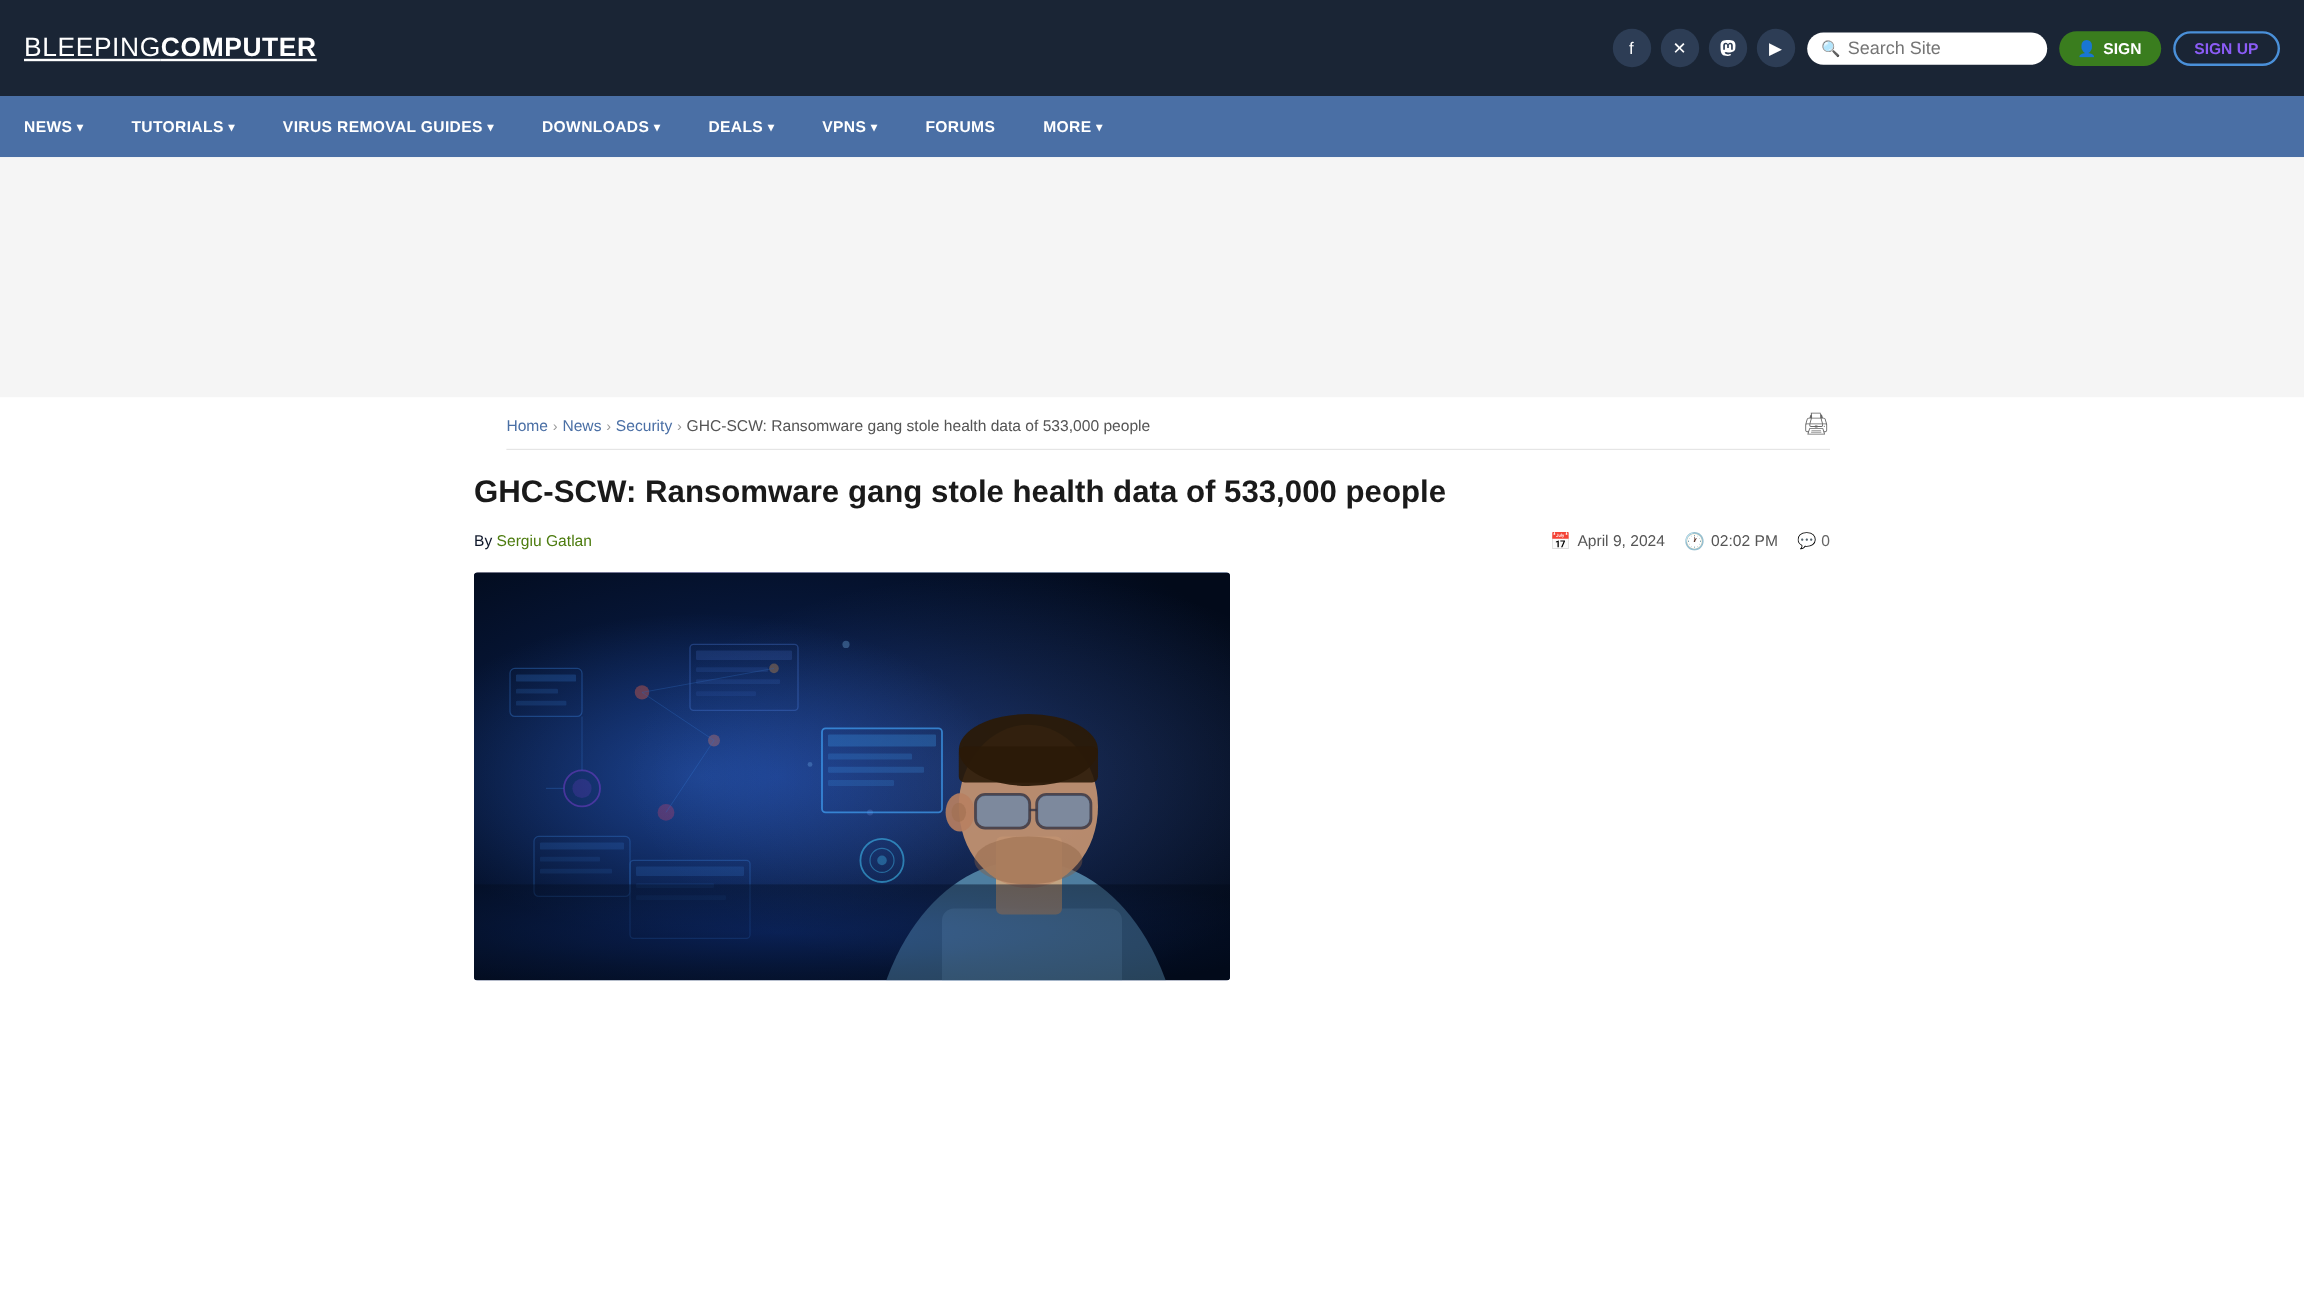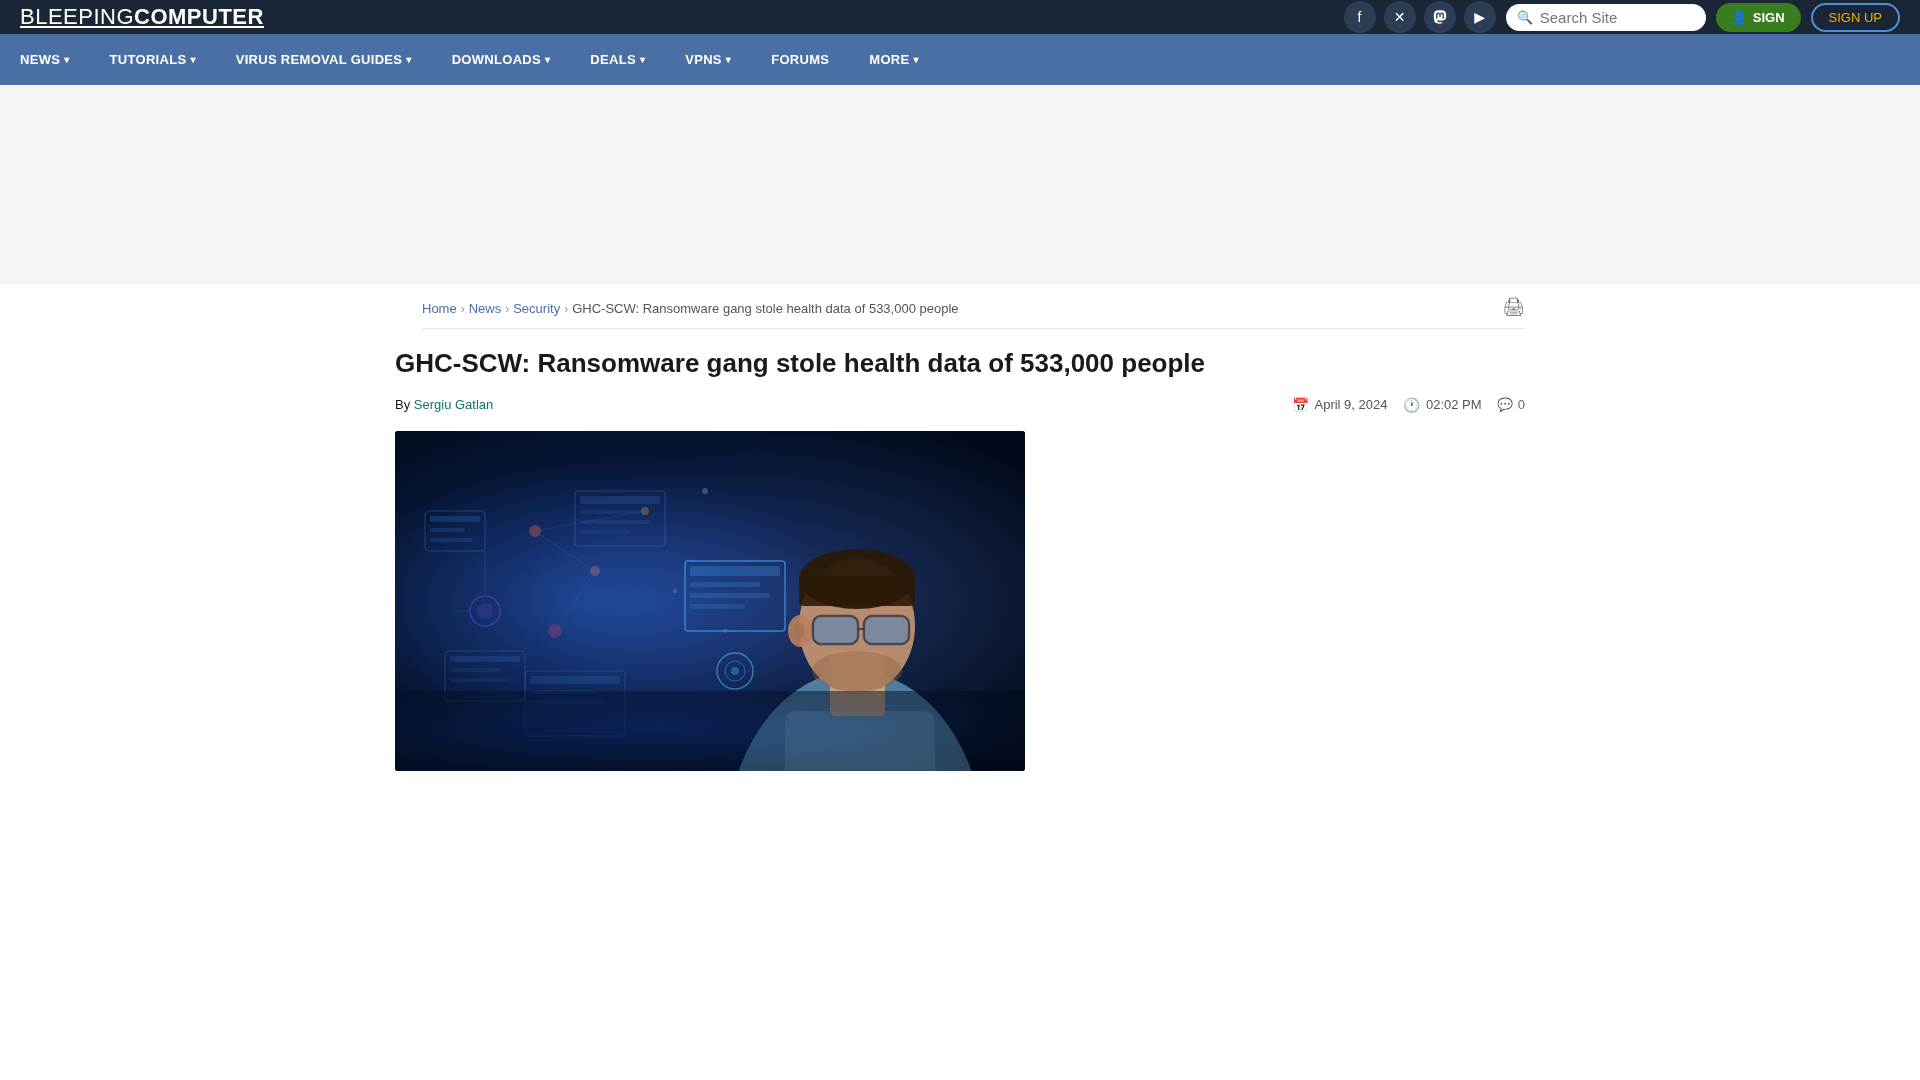--- a/index.html
+++ b/index.html
@@ -1,21 +1,21 @@
 <!DOCTYPE html>
 <html><head>
   <meta charset="utf-8">
   <style>
     * { margin: 0; padding: 0; box-sizing: border-box; }
     body { font-family: Arial, sans-serif; background: #fff; color: #333; font-size: 14px; }
 
     
     .header {
       background: #1a2535;
-      padding: 1px 20px;
+      padding: 24px 20px;
       display: flex;
       align-items: center;
       justify-content: space-between;
     }
     .logo {
       font-size: 22px;
       color: #fff;
       font-weight: 300;
       letter-spacing: 0.5px;
     }
@@ -66,27 +66,27 @@
       padding: 7px 16px;
       cursor: pointer;
       font-size: 13px;
       font-weight: 600;
       display: flex;
       align-items: center;
       gap: 5px;
     }
     .btn-signup {
       background: transparent;
-      color: #eab308;
+      color: #8b5cf6;
       border: 2px solid #4a90d9;
       border-radius: 20px;
       padding: 5px 16px;
       cursor: pointer;
       font-size: 13px;
-      font-weight: 400;
+      font-weight: 700;
     }
 
     
     .nav-bar {
       background: #4a6fa5;
       padding: 0;
       display: flex;
       align-items: center;
     }
     .nav-item {
@@ -162,21 +162,21 @@
     
     .author-row {
       display: flex;
       align-items: center;
       justify-content: space-between;
       margin-bottom: 18px;
       font-size: 13px;
       color: #555;
     }
     .author-row .by { color: #0f172a; }
-    .author-row .author-name { color: #0f766e; text-decoration: none; font-weight: 500; }
+    .author-row .author-name { color: #4d7c0f; text-decoration: none; font-weight: 500; }
     .meta-right {
       display: flex;
       align-items: center;
       gap: 16px;
       color: #555;
       font-size: 13px;
     }
     .meta-item {
       display: flex;
       align-items: center;

